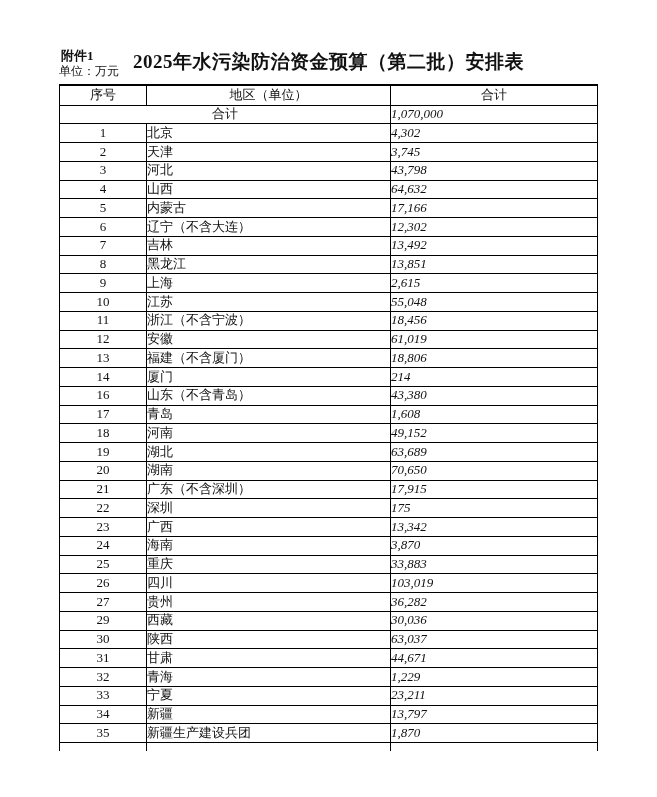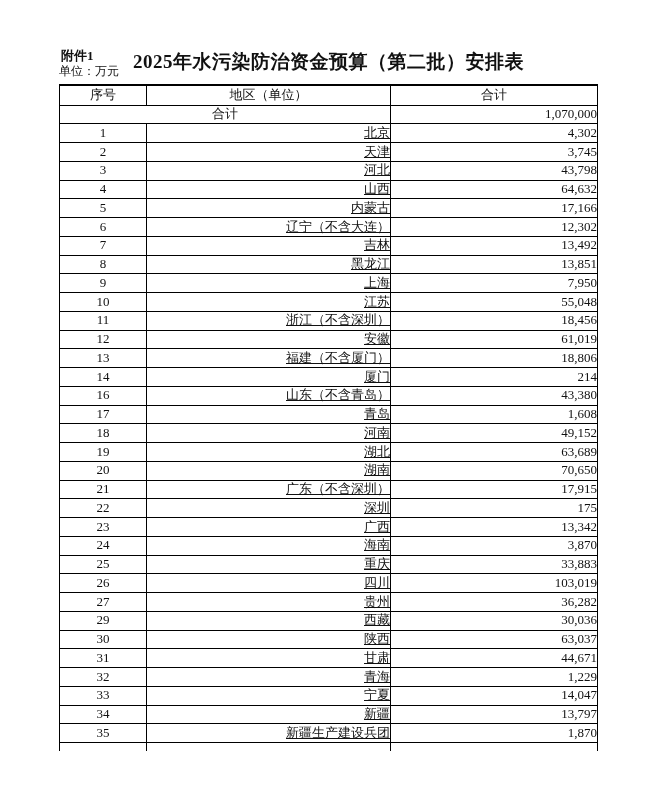--- a/index.html
+++ b/index.html
@@ -68,22 +68,22 @@
     overflow: hidden;
     white-space: nowrap;
   }
   .budget-table thead th {
     border-top: 2px solid var(--border-color);
     height: 20px;
     font-weight: normal;
   }
   .budget-table tbody tr { height: 18.75px; }
   .cell-no     { text-align: center; }
-  .cell-region { text-align: right;  padding-left: 21px; text-decoration: underline; }
-  .cell-value  { text-align: right; padding-right: 10px; }
+  .cell-region { text-align: left;  padding-left: 21px; }
+  .cell-value  { text-align: left; padding-right: 10px; font-style: italic; }
   .total-label { text-align: center; }
   .budget-table tr.stub-row { height: 8px; }
   .budget-table tr.stub-row td { border-bottom: none; }
 </style>
 </head>
 <body>
 
 <div class="page">
 
   <div class="attachment-label">附件1</div>
@@ -147,30 +147,30 @@
           <td class="cell-value">13,492</td>
         </tr>
         <tr>
           <td class="cell-no">8</td>
           <td class="cell-region">黑龙江</td>
           <td class="cell-value">13,851</td>
         </tr>
         <tr>
           <td class="cell-no">9</td>
           <td class="cell-region">上海</td>
-          <td class="cell-value">7,950</td>
+          <td class="cell-value">2,615</td>
         </tr>
         <tr>
           <td class="cell-no">10</td>
           <td class="cell-region">江苏</td>
           <td class="cell-value">55,048</td>
         </tr>
         <tr>
           <td class="cell-no">11</td>
-          <td class="cell-region">浙江（不含深圳）</td>
+          <td class="cell-region">浙江（不含宁波）</td>
           <td class="cell-value">18,456</td>
         </tr>
         <tr>
           <td class="cell-no">12</td>
           <td class="cell-region">安徽</td>
           <td class="cell-value">61,019</td>
         </tr>
         <tr>
           <td class="cell-no">13</td>
           <td class="cell-region">福建（不含厦门）</td>
@@ -257,21 +257,21 @@
           <td class="cell-value">44,671</td>
         </tr>
         <tr>
           <td class="cell-no">32</td>
           <td class="cell-region">青海</td>
           <td class="cell-value">1,229</td>
         </tr>
         <tr>
           <td class="cell-no">33</td>
           <td class="cell-region">宁夏</td>
-          <td class="cell-value">14,047</td>
+          <td class="cell-value">23,211</td>
         </tr>
         <tr>
           <td class="cell-no">34</td>
           <td class="cell-region">新疆</td>
           <td class="cell-value">13,797</td>
         </tr>
         <tr>
           <td class="cell-no">35</td>
           <td class="cell-region">新疆生产建设兵团</td>
           <td class="cell-value">1,870</td>

